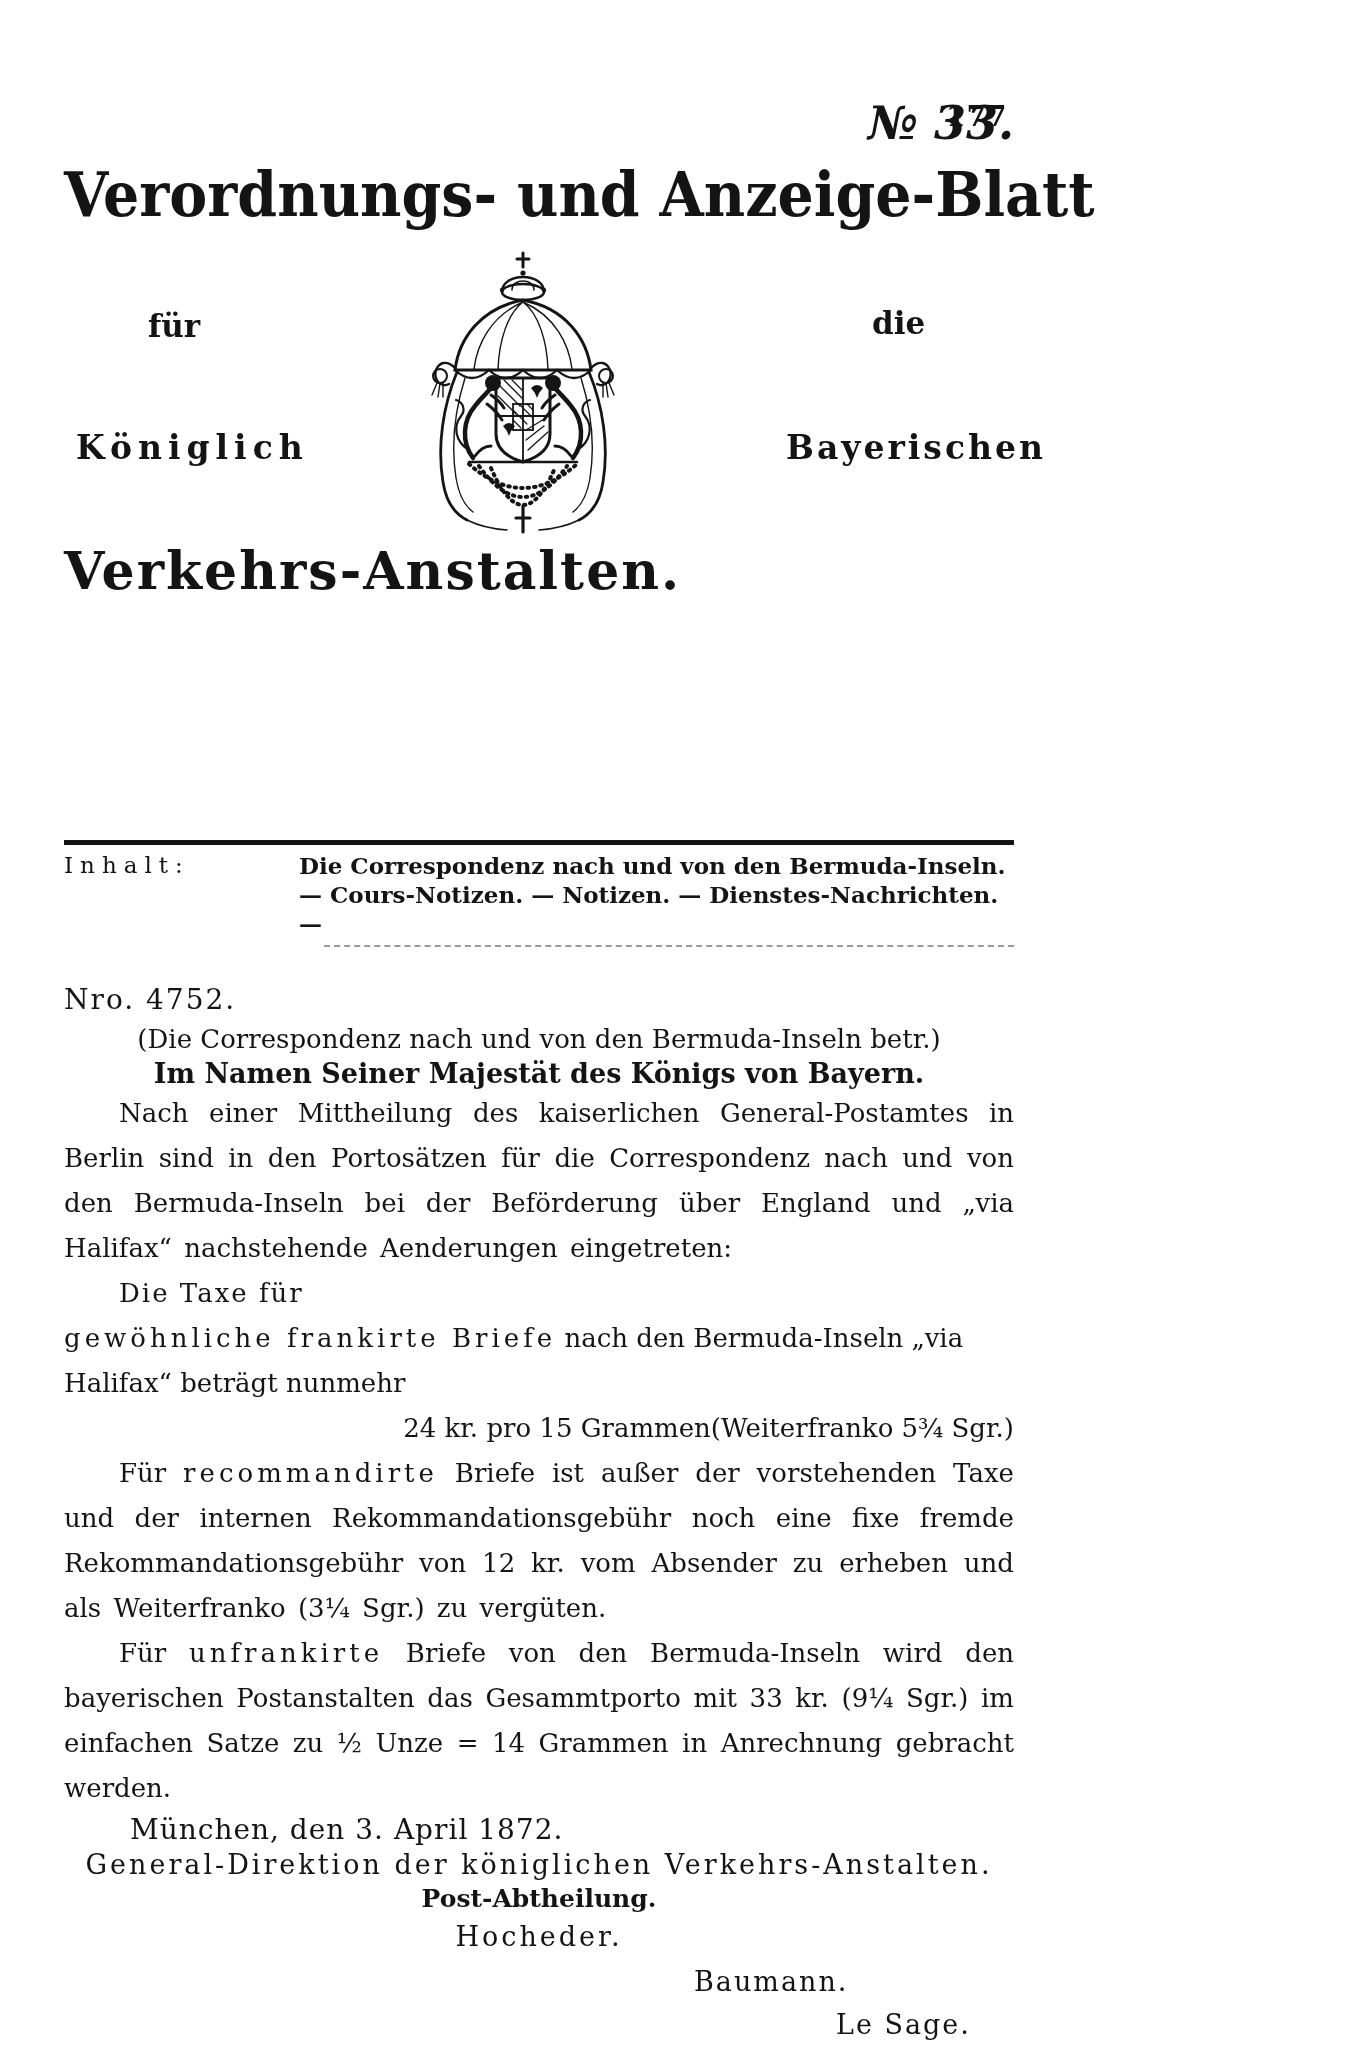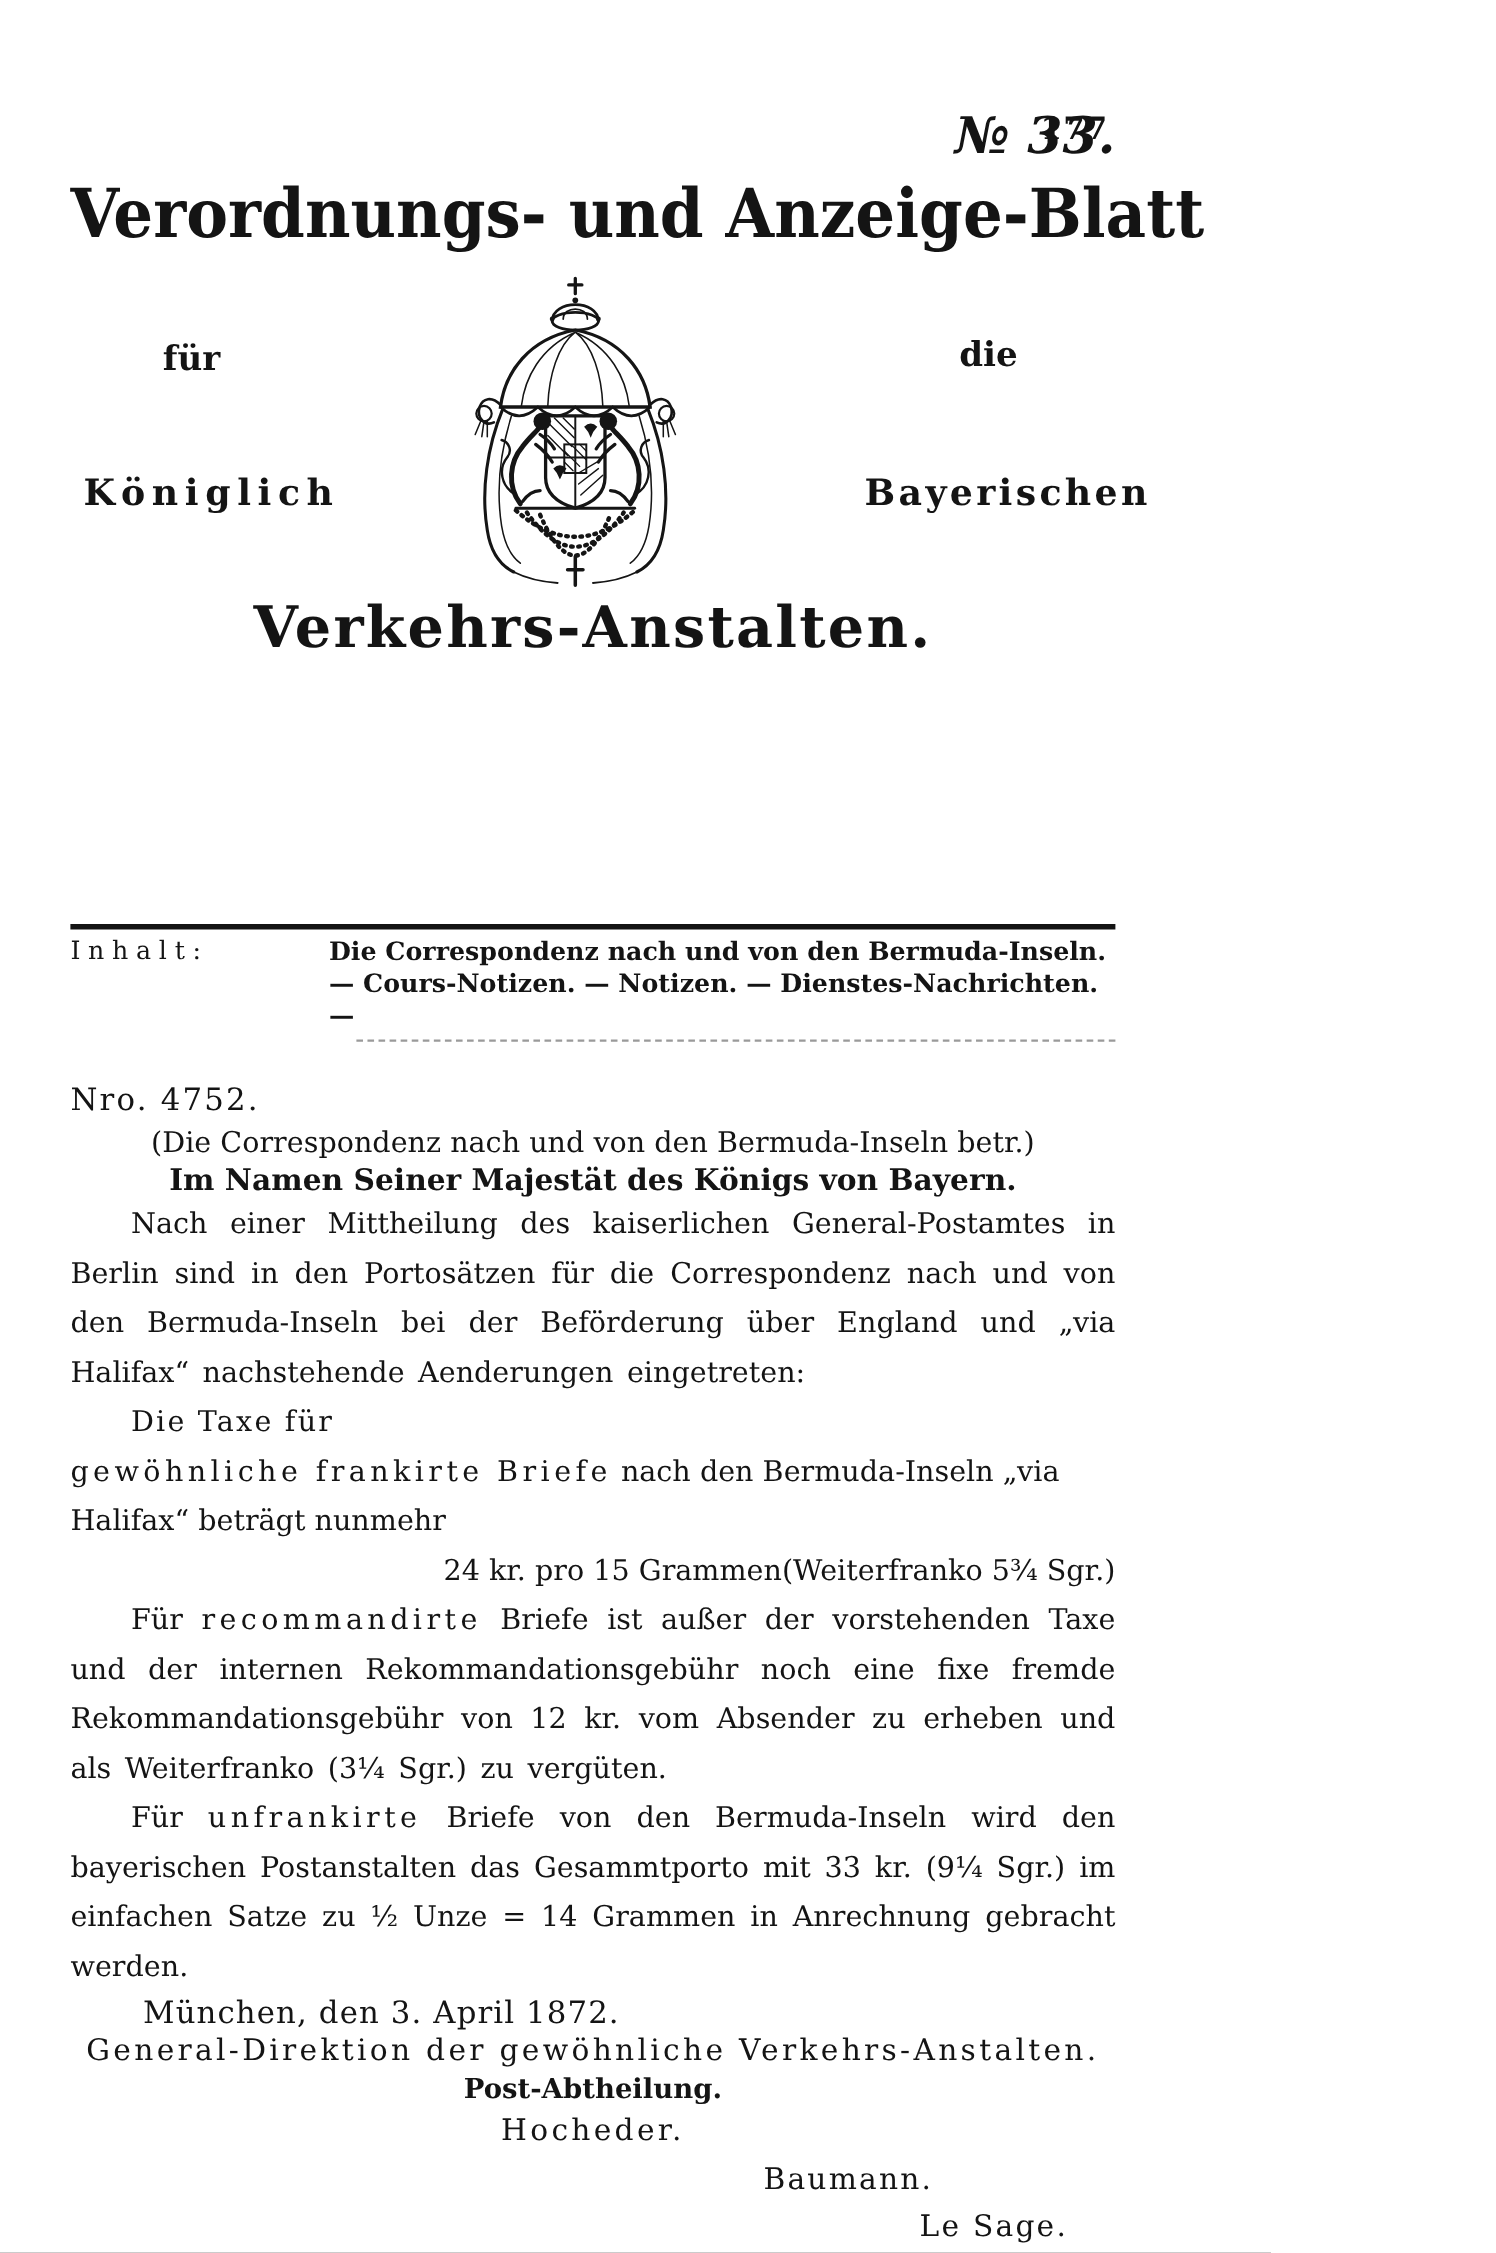--- a/index.html
+++ b/index.html
@@ -20,21 +20,21 @@
     left:64px; top:158px; width:950px; text-align:center;
     font-size:57px; font-weight:bold; letter-spacing:0px; white-space:nowrap;
     transform:scaleY(1.08); transform-origin:top center;
   }
   .word-fuer { left:148px; top:308px; font-size:31px; font-weight:bold; }
   .word-die  { left:872px; top:305px; font-size:31px; font-weight:bold; }
   .word-koeniglich  { left:76px;  top:428px; font-size:33px; font-weight:bold; letter-spacing:6px; }
   .word-bayerischen { left:786px; top:428px; font-size:33px; font-weight:bold; letter-spacing:3px; }
   .emblem { left:398px; top:250px; width:250px; height:300px; }
   .masthead-title2 {
-    left:64px; top:540px; width:950px; text-align:center;
+    left:64px; top:540px; width:950px; 
     font-size:52px; font-weight:bold; letter-spacing:2px;
   }
   .masthead-dateline { left:64px; top:598px; width:950px; text-align:center; font-size:30px; font-weight:bold; }
 
   
   .content { top:840px; }
   .rule-heavy { border-top:5px solid #141414; margin-bottom:6px; }
   .toc { display:flex; font-size:23px; line-height:29px; }
   .toc-label { width:235px; font-weight:normal; letter-spacing:7px; flex:none; }
   .toc-items { flex:1; font-weight:bold; }
@@ -167,20 +167,20 @@
     <div class="tax-rate-row">
       <span class="tax-rate">24 kr. pro 15 Grammen</span>
       <span class="tax-note">(Weiterfranko 5¾ Sgr.)</span>
     </div>
 
     <p class="body-par indent"><span>Für </span><span class="sperr">recommandirte</span><span> Briefe ist außer der vorstehenden Taxe und der internen Rekommandationsgebühr noch eine fixe fremde Rekommandationsgebühr von 12 kr. vom Absender zu erheben und als Weiterfranko (3¼ Sgr.) zu vergüten.</span></p>
 
     <p class="body-par indent"><span>Für </span><span class="sperr">unfrankirte</span><span> Briefe von den Bermuda-Inseln wird den bayerischen Postanstalten das Gesammtporto mit 33 kr. (9¼ Sgr.) im einfachen Satze zu ½ Unze = 14 Grammen in Anrechnung gebracht werden.</span></p>
 
     <div class="closing-dateline">München, den 3. April 1872.</div>
-    <div class="sig-org">General-Direktion der gewöhnliche Verkehrs-Anstalten.</div>
+    <div class="sig-org">General-Direktion der königlichen Verkehrs-Anstalten.</div>
     <div class="sig-dept">Post-Abtheilung.</div>
     <div class="sig-1">Hocheder.</div>
     <div class="sig-2">Baumann.</div>
     <div class="sig-3">Le Sage.</div>
 
   </div>
 </div>
 
 </body></html>

